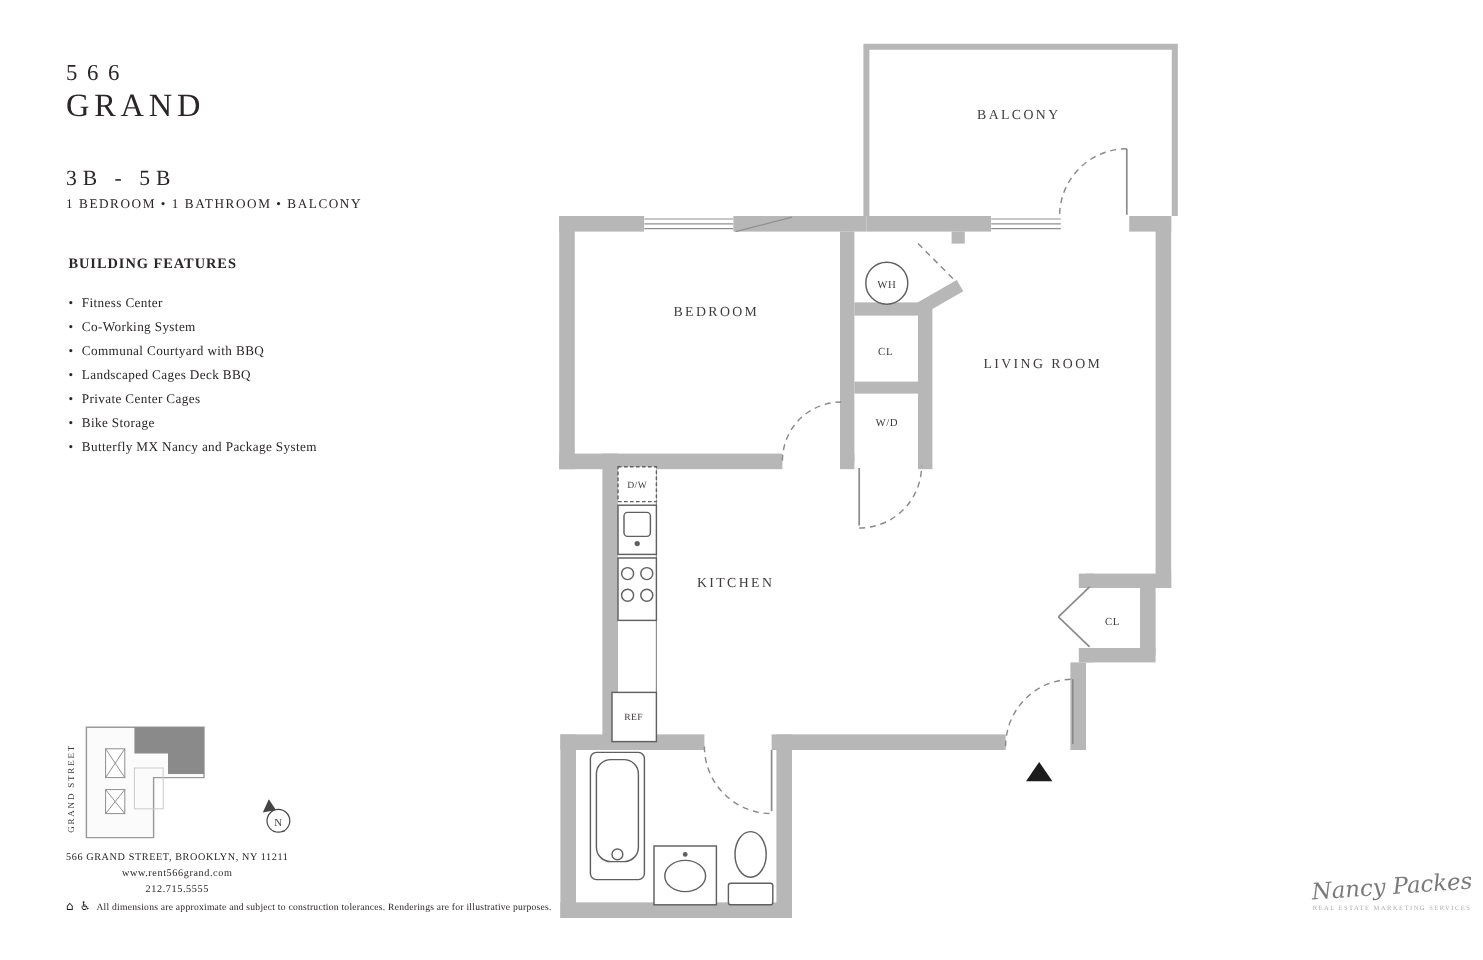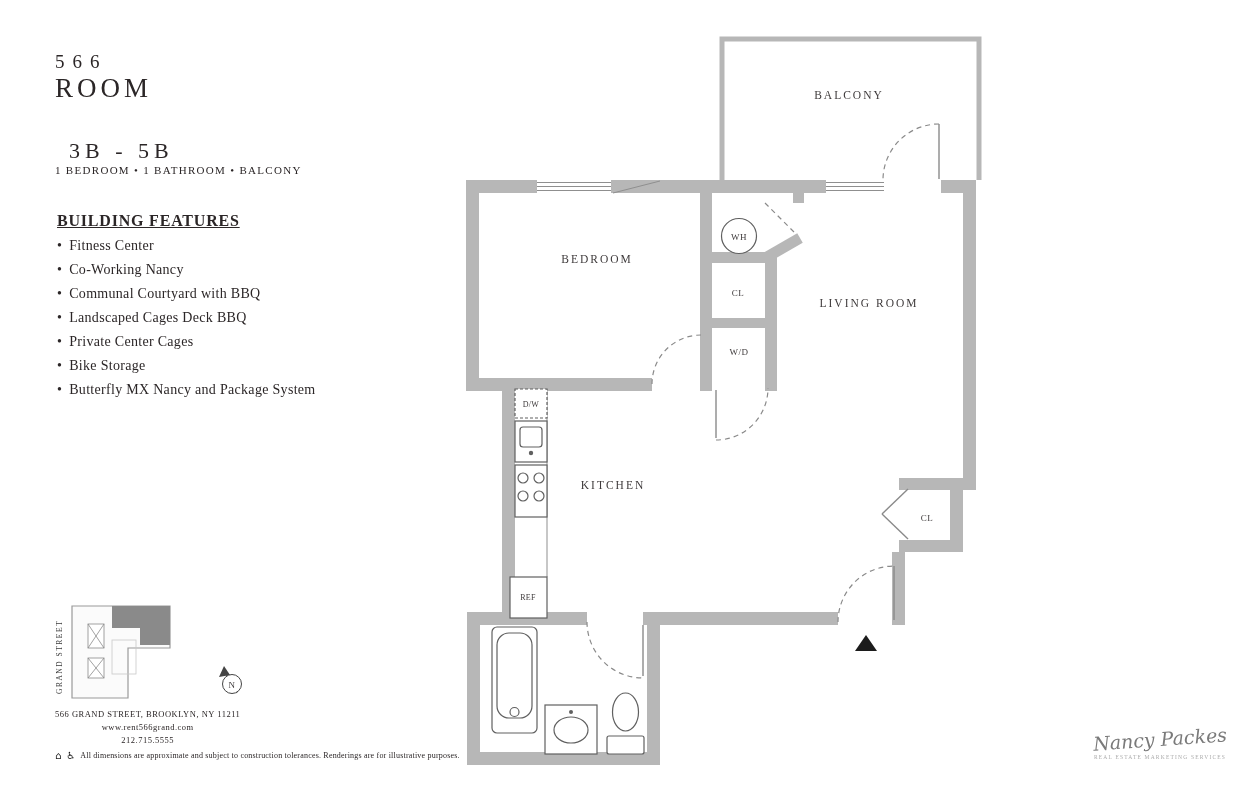--- a/index.html
+++ b/index.html
@@ -9,26 +9,26 @@
     background:#ffffff;color:#2b2627;
     font-family:"Liberation Serif", serif;
   }
   .abs{position:absolute;}
   #plan-svg{position:absolute;left:0;top:0;}
 
   
   #brand{left:55px;top:48px;line-height:27px;}
   #brand .line1{font-size:19px;letter-spacing:8px;}
   #brand .line2{font-size:27px;letter-spacing:4px;}
-  #unit-number{left:69px;top:138px;font-size:22px;letter-spacing:5px;text-align:center;}
+  #unit-number{left:55px;top:138px;font-size:18px;letter-spacing:5px;text-align:center;}
   #unit-subtitle{left:55px;top:164px;font-size:11px;letter-spacing:1.3px;font-weight:normal;}
   #features{left:57px;top:212px;width:300px;}
-  #features h3{margin:0 0 8px 0;font-size:16px;letter-spacing:0.8px;font-weight:bold;text-decoration:underline;}
+  #features h3{margin:0 0 20px 0;font-size:12px;letter-spacing:0.8px;font-weight:bold;}
   #features ul{list-style:none;margin:6px 0 0 0;padding:0;}
-  #features li{font-size:14px;letter-spacing:0.3px;margin:0 0 8px 0;}
+  #features li{font-size:11px;letter-spacing:0.3px;margin:0 0 8px 0;}
   #features li .bullet{margin-right:7px;}
 
   
   #footer-contact{left:55px;top:708px;font-size:8.5px;letter-spacing:0.5px;line-height:13px;text-align:center;}
   #footer-legal{left:55px;top:750px;display:flex;align-items:center;gap:5px;}
   #footer-legal .glyph{font-family:"DejaVu Sans",sans-serif;font-size:10px;color:#1c1c1c;}
   #footer-legal .disclaimer{font-size:8px;letter-spacing:0.2px;color:#2b2627;font-family:Liberation Serif, serif;}
 
   
   #signature{left:1090px;top:728px;width:140px;text-align:center;}
@@ -180,31 +180,31 @@
   <g>
     <line x1="237" y1="693" x2="226" y2="674" stroke="#444444" stroke-width="1.2"></line>
     <polygon points="224,666 219,677 230,675" fill="#444444"></polygon>
     <circle cx="232" cy="684" r="9.5" fill="#ffffff" stroke="#444444" stroke-width="1"></circle>
     <text x="232" y="688" class="small-label">N</text>
   </g>
 </svg>
 
 <div id="brand" class="abs">
   <div class="line1">566</div>
-  <div class="line2">ROOM</div>
+  <div class="line2">GRAND</div>
 </div>
 
 <div id="unit-number" class="abs">3B - 5B</div>
 <div id="unit-subtitle" class="abs">1 BEDROOM • 1 BATHROOM • BALCONY</div>
 
 <div id="features" class="abs">
   <h3>BUILDING FEATURES</h3>
   <ul id="features-list">
       <li><span class="bullet">•</span><span>Fitness Center</span></li>
-      <li><span class="bullet">•</span><span>Co-Working Nancy</span></li>
+      <li><span class="bullet">•</span><span>Co-Working System</span></li>
       <li><span class="bullet">•</span><span>Communal Courtyard with BBQ</span></li>
       <li><span class="bullet">•</span><span>Landscaped Cages Deck BBQ</span></li>
       <li><span class="bullet">•</span><span>Private Center Cages</span></li>
       <li><span class="bullet">•</span><span>Bike Storage</span></li>
       <li><span class="bullet">•</span><span>Butterfly MX Nancy and Package System</span></li>
     </ul>
 </div>
 
 <div id="footer-contact" class="abs">
   <div>566 GRAND STREET,  BROOKLYN, NY 11211</div>

